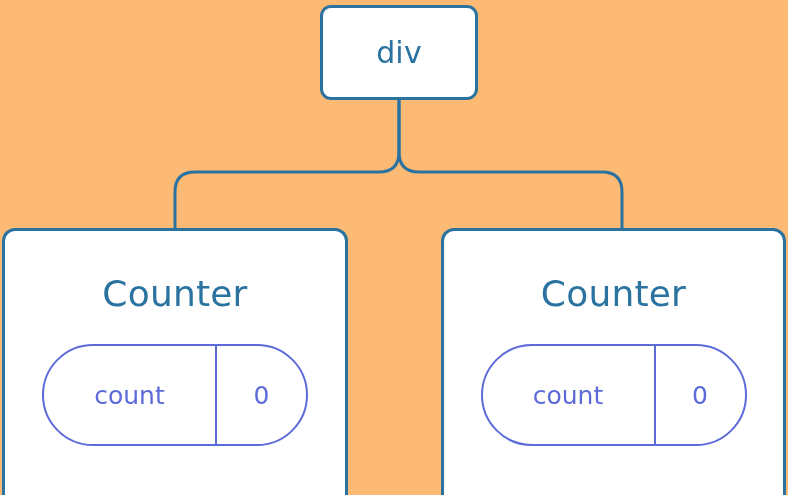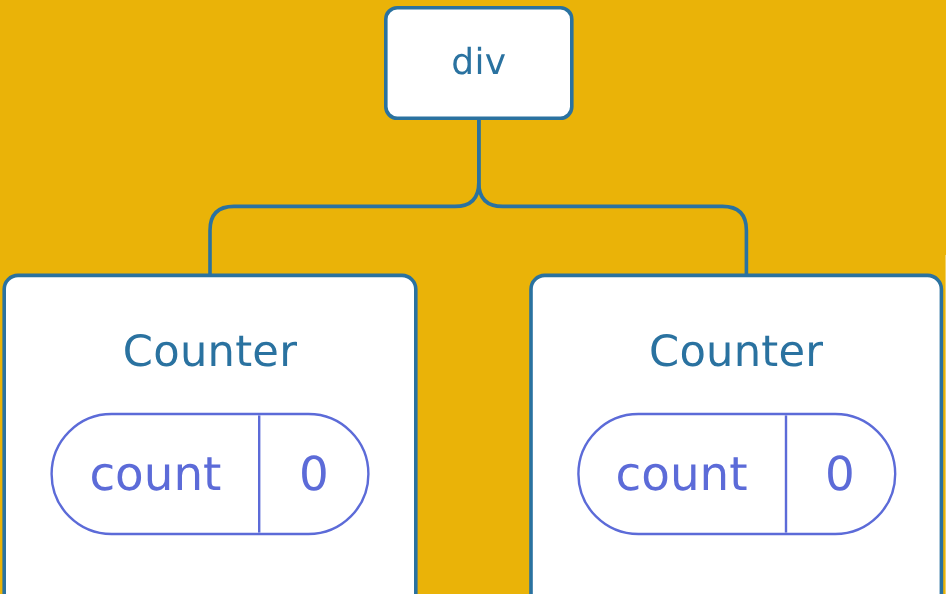--- a/index.html
+++ b/index.html
@@ -10,21 +10,21 @@
   body {
     width: 788px;
     height: 495px;
     overflow: hidden;
     font-family: "DejaVu Sans", sans-serif;
   }
   #canvas {
     position: relative;
     width: 788px;
     height: 495px;
-    background: #eab308;
+    background: #fdba74;
     overflow: hidden;
   }
 
   
   #connectors {
     position: absolute;
     left: 0;
     top: 0;
     width: 788px;
     height: 495px;
@@ -84,21 +84,21 @@
     align-items: stretch;
     background: #ffffff;
     overflow: hidden;
   }
   .state-key,
   .state-value {
     display: flex;
     align-items: center;
     justify-content: center;
     color: #5c6bd8;
-    font-size: 39px;
+    font-size: 25px;
     line-height: 1;
     white-space: nowrap;
   }
   .state-key {
     flex: 0 0 171px;
     border-right: 2px solid #5c6bd8;
   }
   .state-value {
     flex: 1 1 auto;
   }

